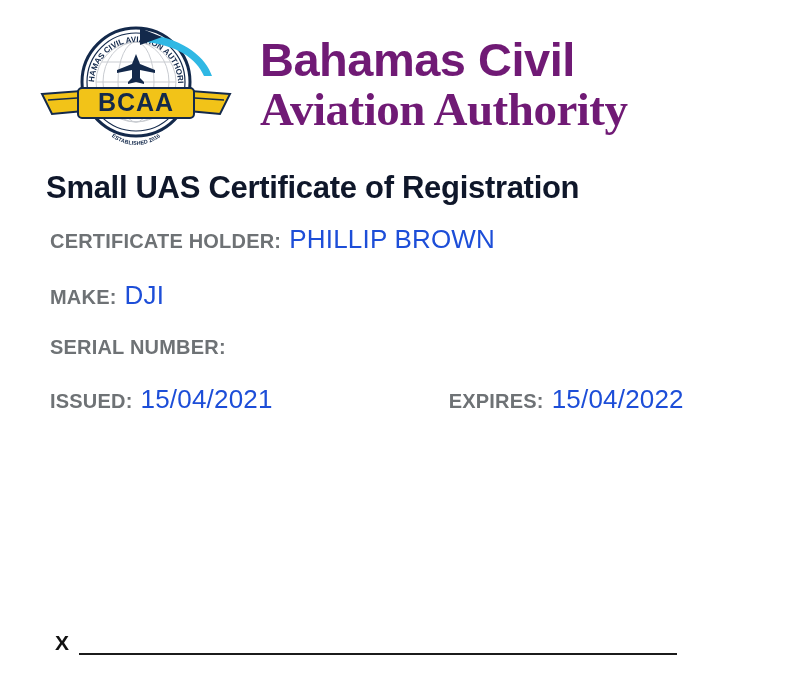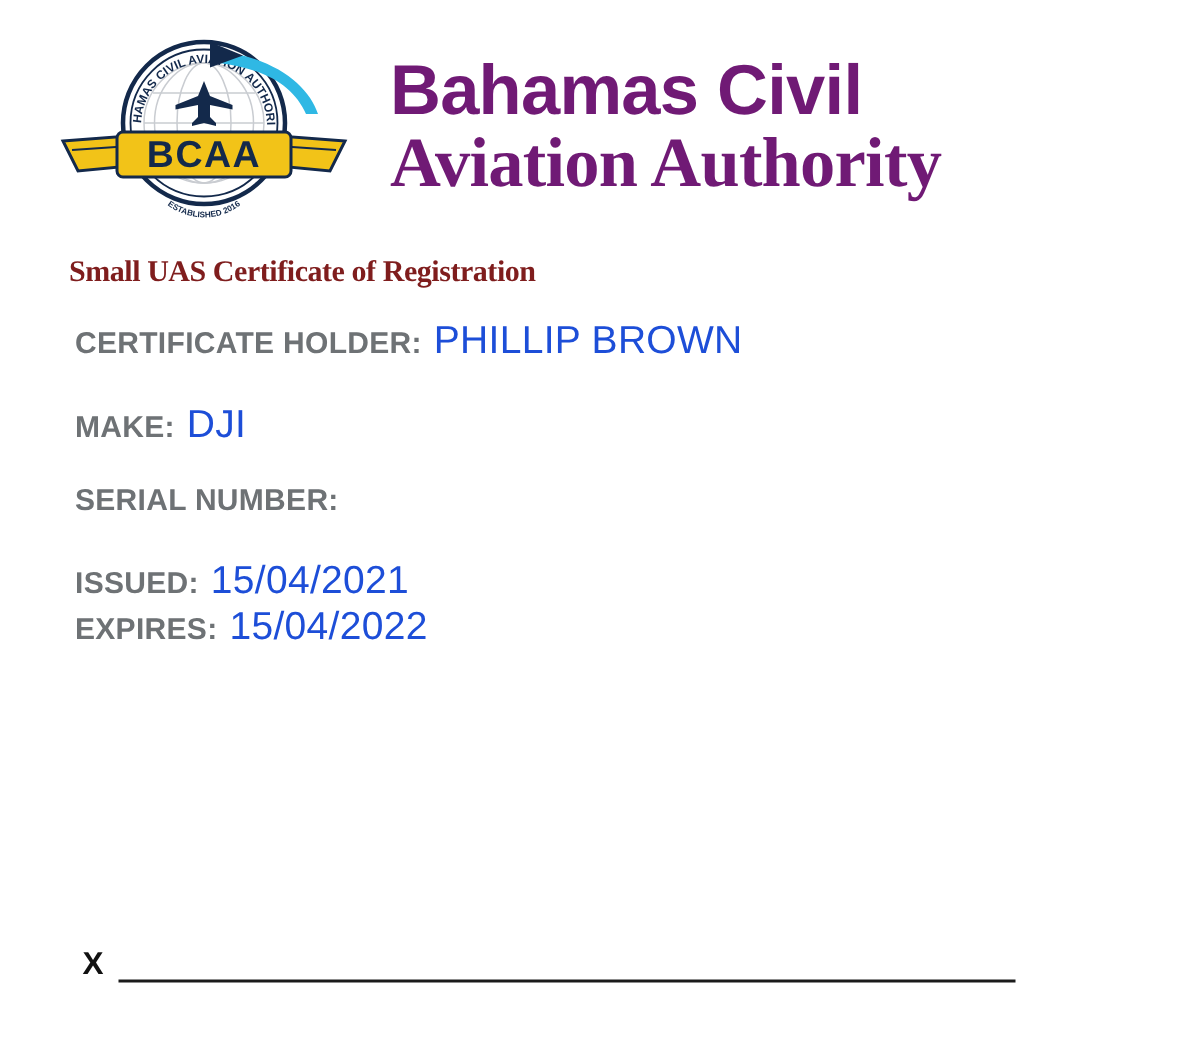--- a/index.html
+++ b/index.html
@@ -42,26 +42,25 @@
     line-height: 1.06;
     font-weight: bold;
     letter-spacing: -0.5px;
     color: #701a75;
     margin-top: 4px;
   }
   .org-title .line2 { display: block; font-family: Liberation Serif, serif; }
 
   
   .doc-title {
-    font-size: 20px;
+    font-size: 31px;
     font-weight: bold;
-    color: #7f1d1d;
+    color: #0f172a;
     margin: 22px 0 0 46px;
     letter-spacing: -0.3px;
-    font-family: Liberation Serif, serif;
   }
 
   
   .fields {
     margin: 18px 0 0 50px;
   }
   .field-row {
     display: flex;
     align-items: baseline;
     margin-bottom: 25px;
@@ -77,21 +76,20 @@
     font-size: 26px;
     color: #1d4ed8;
     font-weight: 400;
     margin-left: 8px;
     letter-spacing: 0.2px;
     white-space: nowrap;
   }
 
   .field-row.dates {
     margin-top: 2px;
-    flex-direction: column;
   }
   .dates-group {
     display: flex;
     align-items: baseline;
   }
   .dates-spacer {
     width: 176px;
   }
 
   

